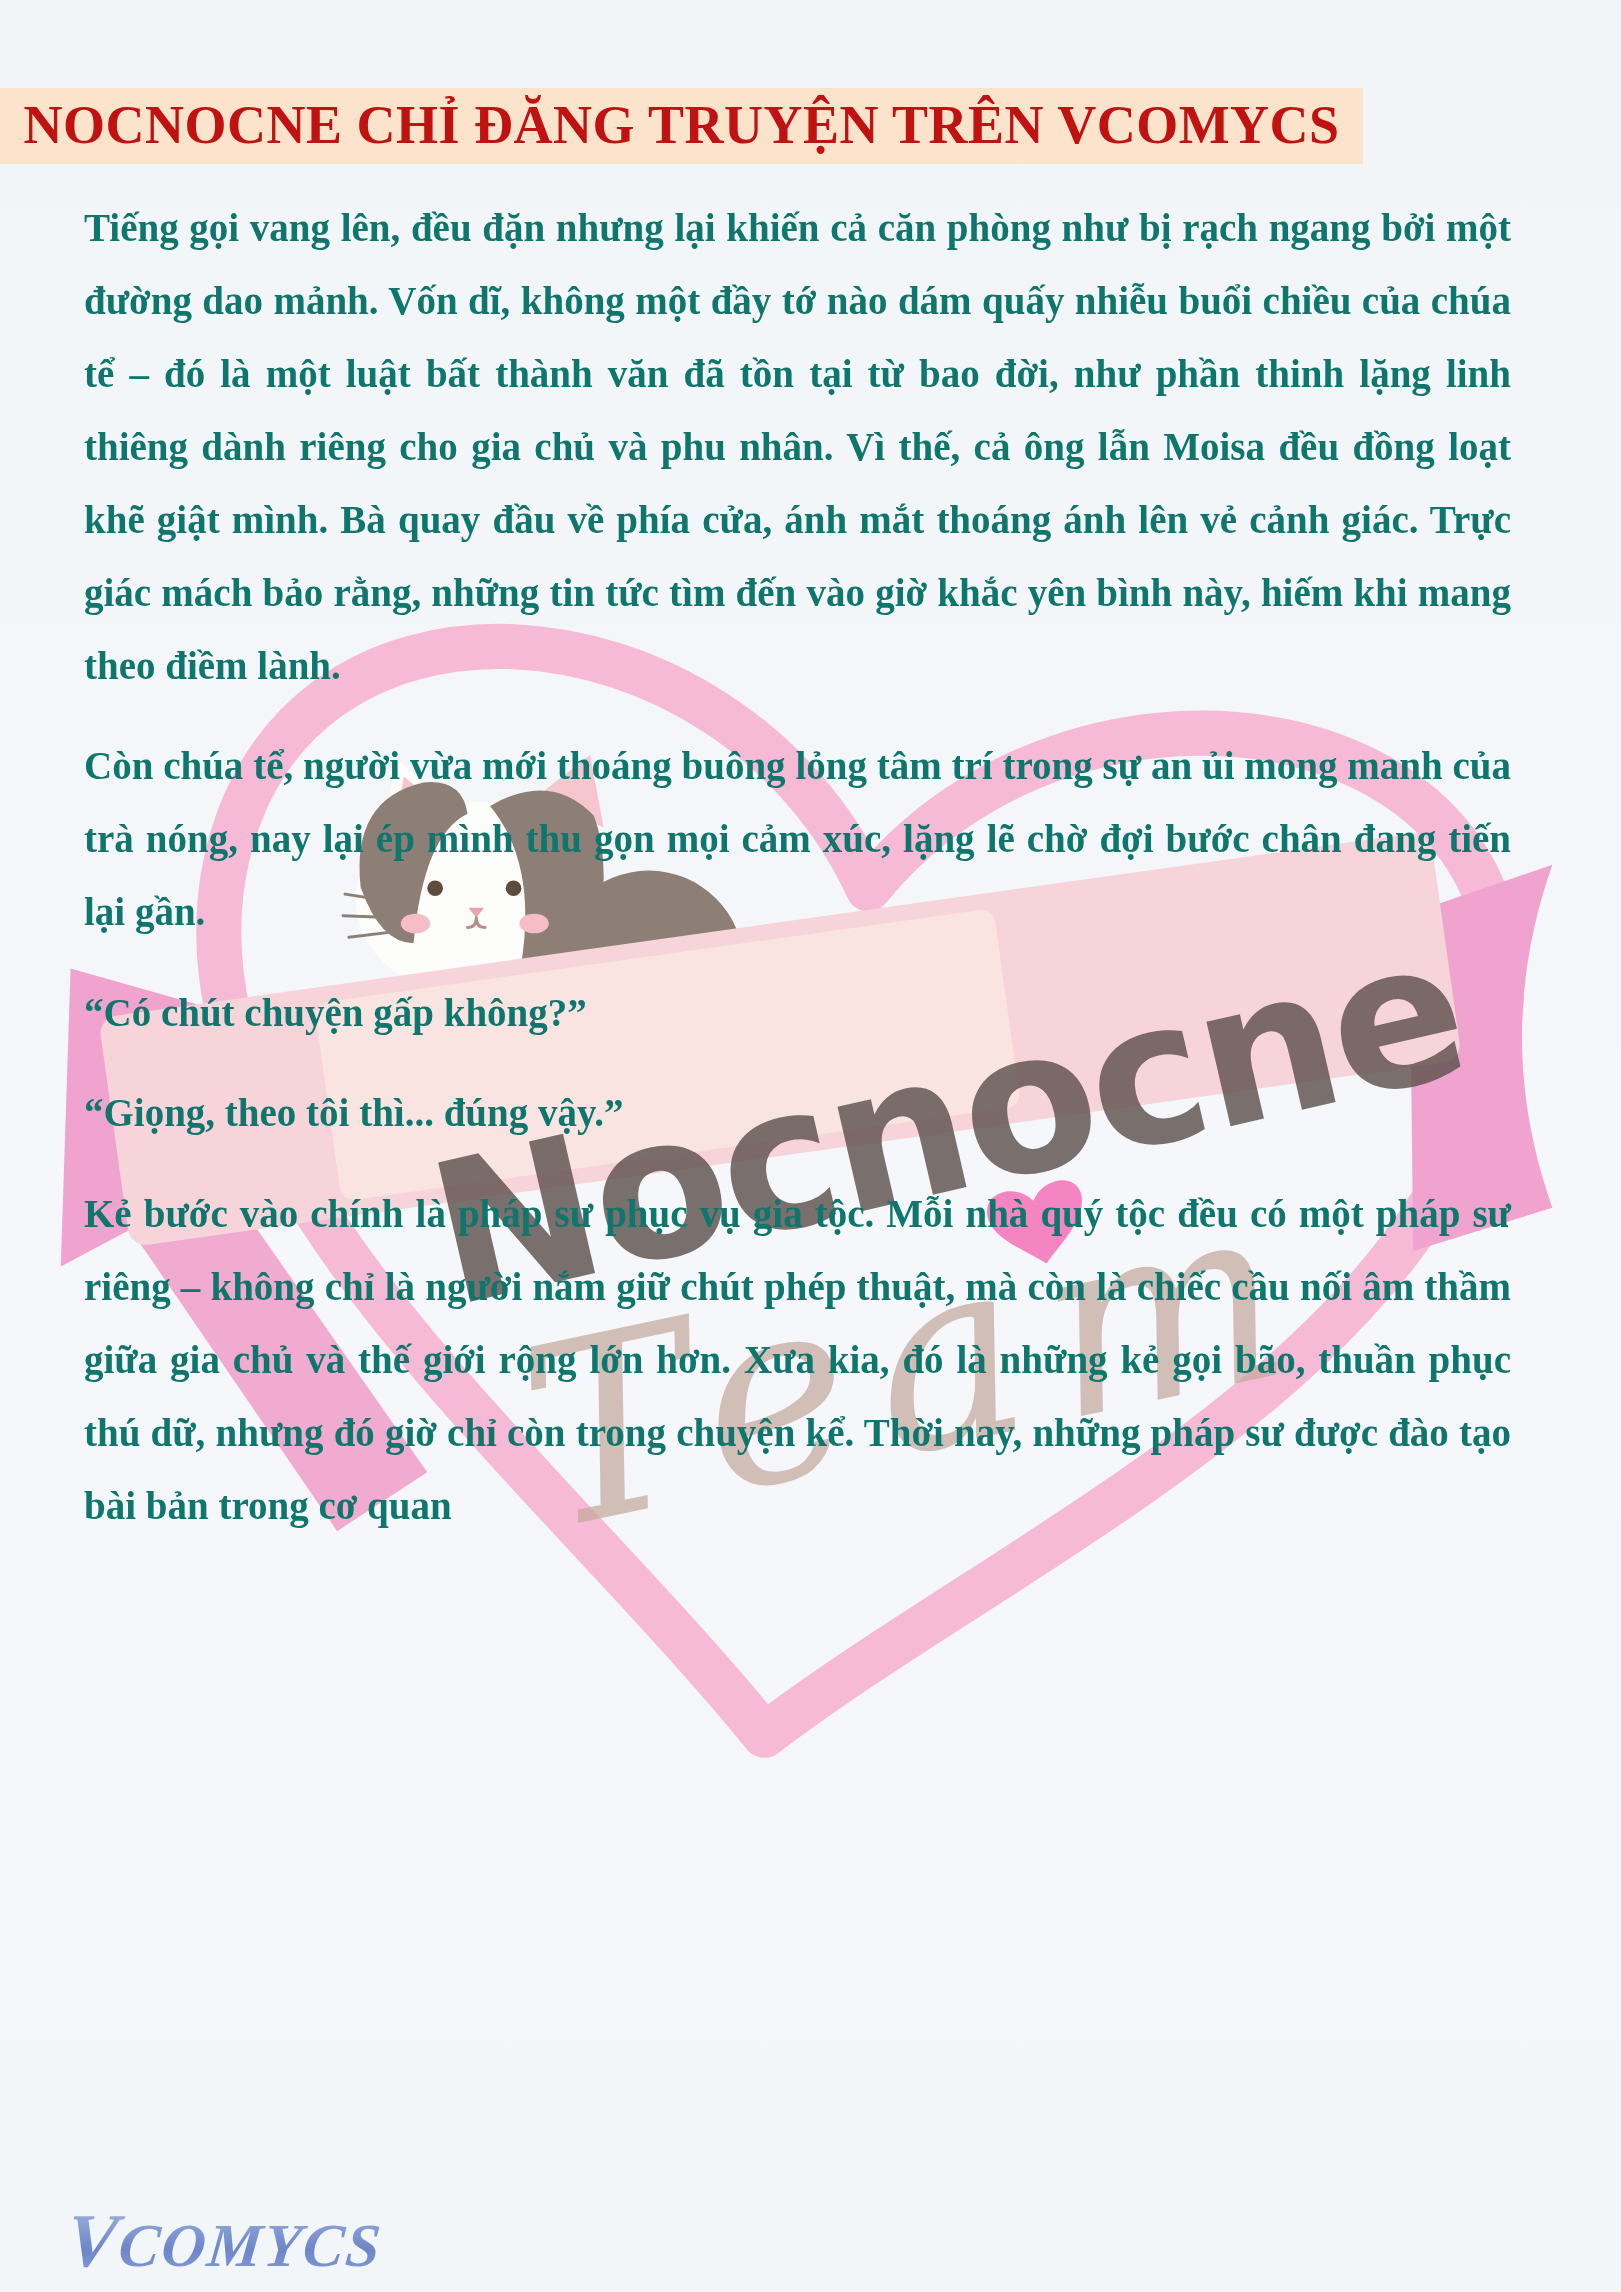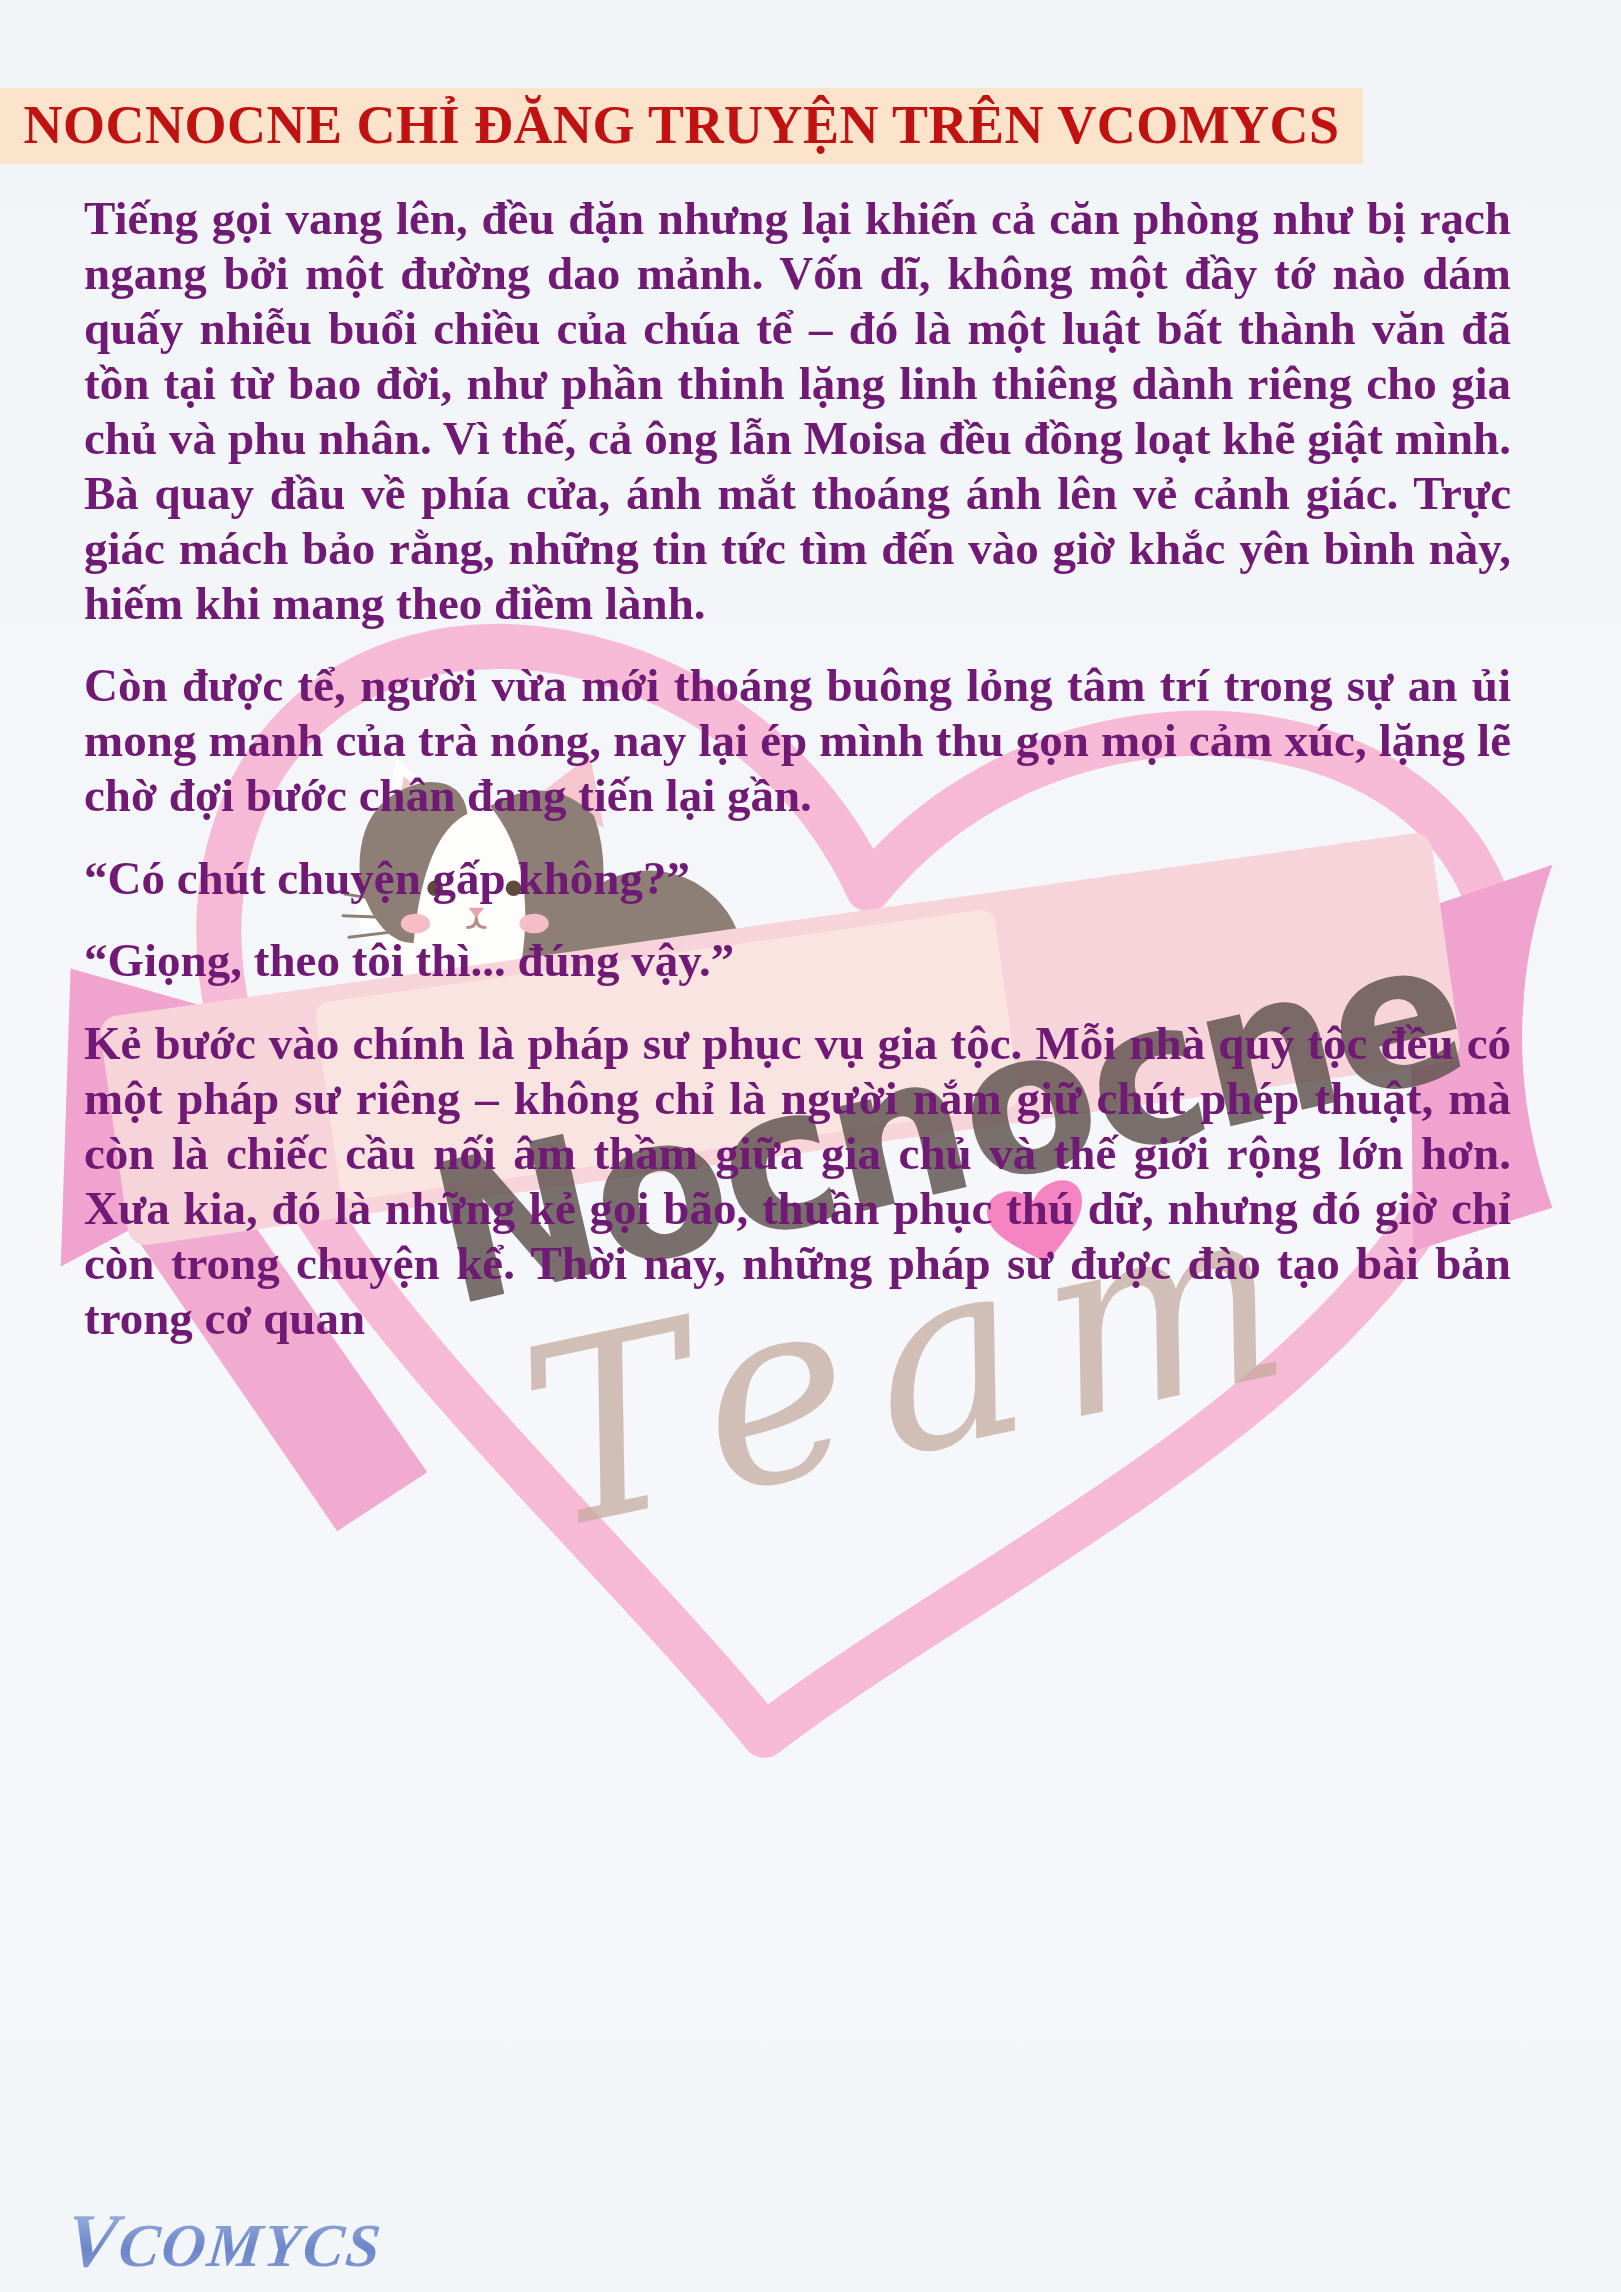--- a/index.html
+++ b/index.html
@@ -19,24 +19,24 @@
     color:#c11212;
     font-weight:700;
     font-size:54px;
     line-height:1.0;
     padding:9.8px 23.5px 11.8px 23.5px;
     letter-spacing:0.5px;
     white-space:nowrap;
   }
   .story{
     margin:27.4px 110px 0 84px;
-    color:#701a75;
-    font-size:47px;
+    color:#0f766e;
+    font-size:39px;
     font-weight:700;
-    line-height:55px;
+    line-height:73px;
     text-align:justify;
   }
   .story p{margin:0 0 27.4px 0;}
   .logo{
     position:absolute;left:67px;top:2197px;
     font-size:61px;font-weight:700;font-style:italic;
     letter-spacing:2px;
     background:linear-gradient(180deg,#a9bee4 0%,#6c86c9 60%,#8aa2d8 100%);
     -webkit-background-clip:text;background-clip:text;color:transparent;
     transform:skewX(-6deg);
@@ -121,21 +121,21 @@
   </div>
 
   <div class="text-layer">
 
     <div class="title-wrap">
       <span class="title">NOCNOCNE CHỈ ĐĂNG TRUYỆN TRÊN VCOMYCS</span>
     </div>
 
     <div class="story">
       <p>Tiếng gọi vang lên, đều đặn nhưng lại khiến cả căn phòng như bị rạch ngang bởi một đường dao mảnh. Vốn dĩ, không một đầy tớ nào dám quấy nhiễu buổi chiều của chúa tể – đó là một luật bất thành văn đã tồn tại từ bao đời, như phần thinh lặng linh thiêng dành riêng cho gia chủ và phu nhân. Vì thế, cả ông lẫn Moisa đều đồng loạt khẽ giật mình. Bà quay đầu về phía cửa, ánh mắt thoáng ánh lên vẻ cảnh giác. Trực giác mách bảo rằng, những tin tức tìm đến vào giờ khắc yên bình này, hiếm khi mang theo điềm lành.</p>
-      <p>Còn được tể, người vừa mới thoáng buông lỏng tâm trí trong sự an ủi mong manh của trà nóng, nay lại ép mình thu gọn mọi cảm xúc, lặng lẽ chờ đợi bước chân đang tiến lại gần.</p>
+      <p>Còn chúa tể, người vừa mới thoáng buông lỏng tâm trí trong sự an ủi mong manh của trà nóng, nay lại ép mình thu gọn mọi cảm xúc, lặng lẽ chờ đợi bước chân đang tiến lại gần.</p>
       <p>“Có chút chuyện gấp không?”</p>
       <p>“Giọng, theo tôi thì... đúng vậy.”</p>
       <p>Kẻ bước vào chính là pháp sư phục vụ gia tộc. Mỗi nhà quý tộc đều có một pháp sư riêng – không chỉ là người nắm giữ chút phép thuật, mà còn là chiếc cầu nối âm thầm giữa gia chủ và thế giới rộng lớn hơn. Xưa kia, đó là những kẻ gọi bão, thuần phục thú dữ, nhưng đó giờ chỉ còn trong chuyện kể. Thời nay, những pháp sư được đào tạo bài bản trong cơ quan</p>
     </div>
 
     <div class="logo">
       <span class="cap">V</span><span>COMYCS</span>
     </div>
   </div>
 

